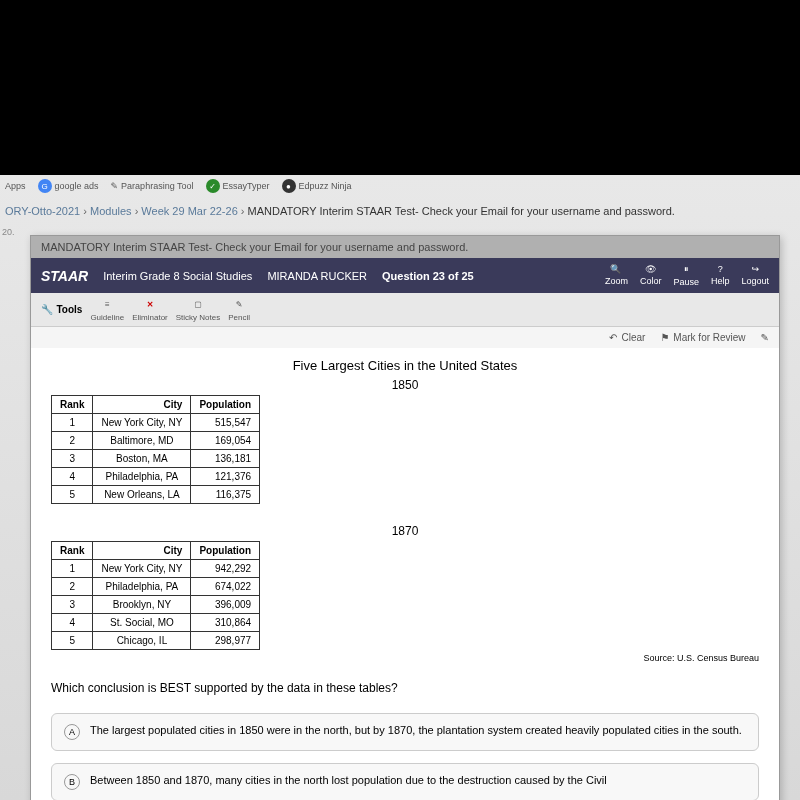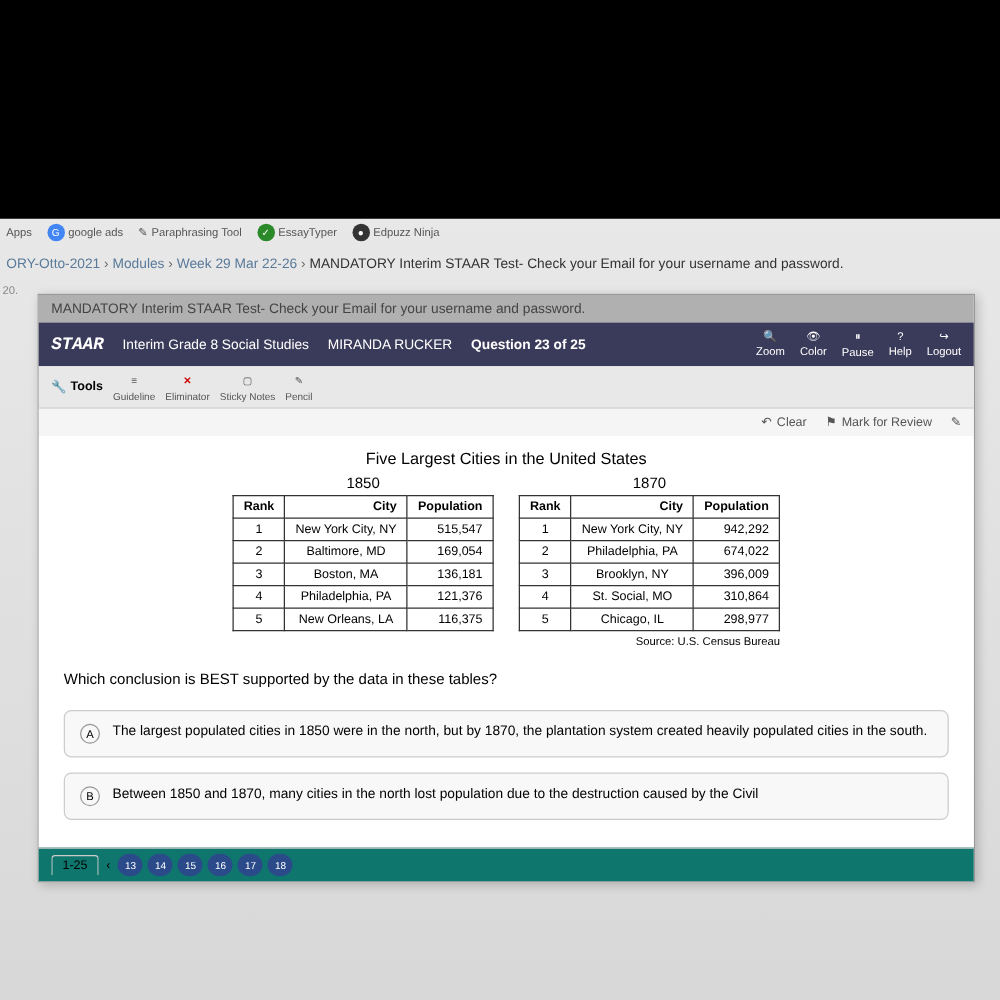--- a/index.html
+++ b/index.html
@@ -9,32 +9,32 @@
     .url-bar { background: #c0c0c0; padding: 2px 5px; font-size: 8px; color: #666; border-bottom: 1px solid #aaa; }
     .bookmarks { padding: 4px 5px; font-size: 9px; color: #555; display: flex; gap: 12px; align-items: center; }
     .bookmark-item { display: flex; align-items: center; gap: 3px; }
     .breadcrumb { padding: 8px 5px; font-size: 11px; color: #666; }
     .breadcrumb span { color: #5a7a9a; }
     .left-margin { position: absolute; left: 0; top: 50px; font-size: 9px; color: #888; padding: 2px; }
     .test-frame { margin: 10px 20px 0 30px; background: #fff; border: 1px solid #999; box-shadow: 2px 2px 8px rgba(0,0,0,0.2); }
     .frame-title { background: #b0b0b0; padding: 5px 10px; font-size: 11px; color: #444; }
     .staar-header { background: #3a3a5a; color: #fff; padding: 6px 10px; display: flex; align-items: center; justify-content: space-between; font-size: 11px; }
     .staar-left { display: flex; align-items: center; gap: 15px; }
-    .staar-logo { font-weight: bold; font-size: 14px; font-style: italic; font-family: Liberation Mono, monospace; }
+    .staar-logo { font-weight: bold; font-size: 14px; font-style: italic; }
     .staar-right { display: flex; gap: 12px; font-size: 9px; }
     .staar-right-item { display: flex; flex-direction: column; align-items: center; gap: 2px; }
     .tools-bar { background: #e8e8e8; padding: 4px 10px; display: flex; align-items: center; gap: 8px; border-bottom: 1px solid #ccc; font-size: 10px; }
     .tools-label { font-weight: bold; display: flex; align-items: center; gap: 3px; }
     .tool-item { display: flex; flex-direction: column; align-items: center; font-size: 8px; gap: 2px; color: #555; }
     .tool-icon { width: 14px; height: 14px; display: flex; align-items: center; justify-content: center; }
     .action-bar { background: #f5f5f5; padding: 5px 10px; display: flex; justify-content: flex-end; gap: 15px; font-size: 10px; color: #555; }
     .action-item { display: flex; align-items: center; gap: 4px; }
     .content { padding: 10px 20px; background: #fff; }
     .table-title { text-align: center; font-size: 13px; margin-bottom: 5px; }
-    .tables-row { display: flex; justify-content: center; gap: 20px; }
+    .tables-row { display: flex; justify-content: center; gap: 20px; flex-direction: column; }
     .table-block { }
     .year-label { text-align: center; font-size: 12px; margin-bottom: 3px; }
     table { border-collapse: collapse; font-size: 10px; }
     th, td { border: 1px solid #333; padding: 3px 8px; text-align: center; }
     th { font-weight: bold; text-align: right; }
     td.rank { text-align: center; }
     td.pop { text-align: right; }
     .source { text-align: right; font-size: 9px; margin-top: 3px; }
     .question { font-size: 12px; margin: 18px 0; }
     .answer { border: 1px solid #ccc; border-radius: 6px; padding: 10px 12px; margin-bottom: 12px; font-size: 11px; display: flex; gap: 10px; background: #f8f8f8; }

